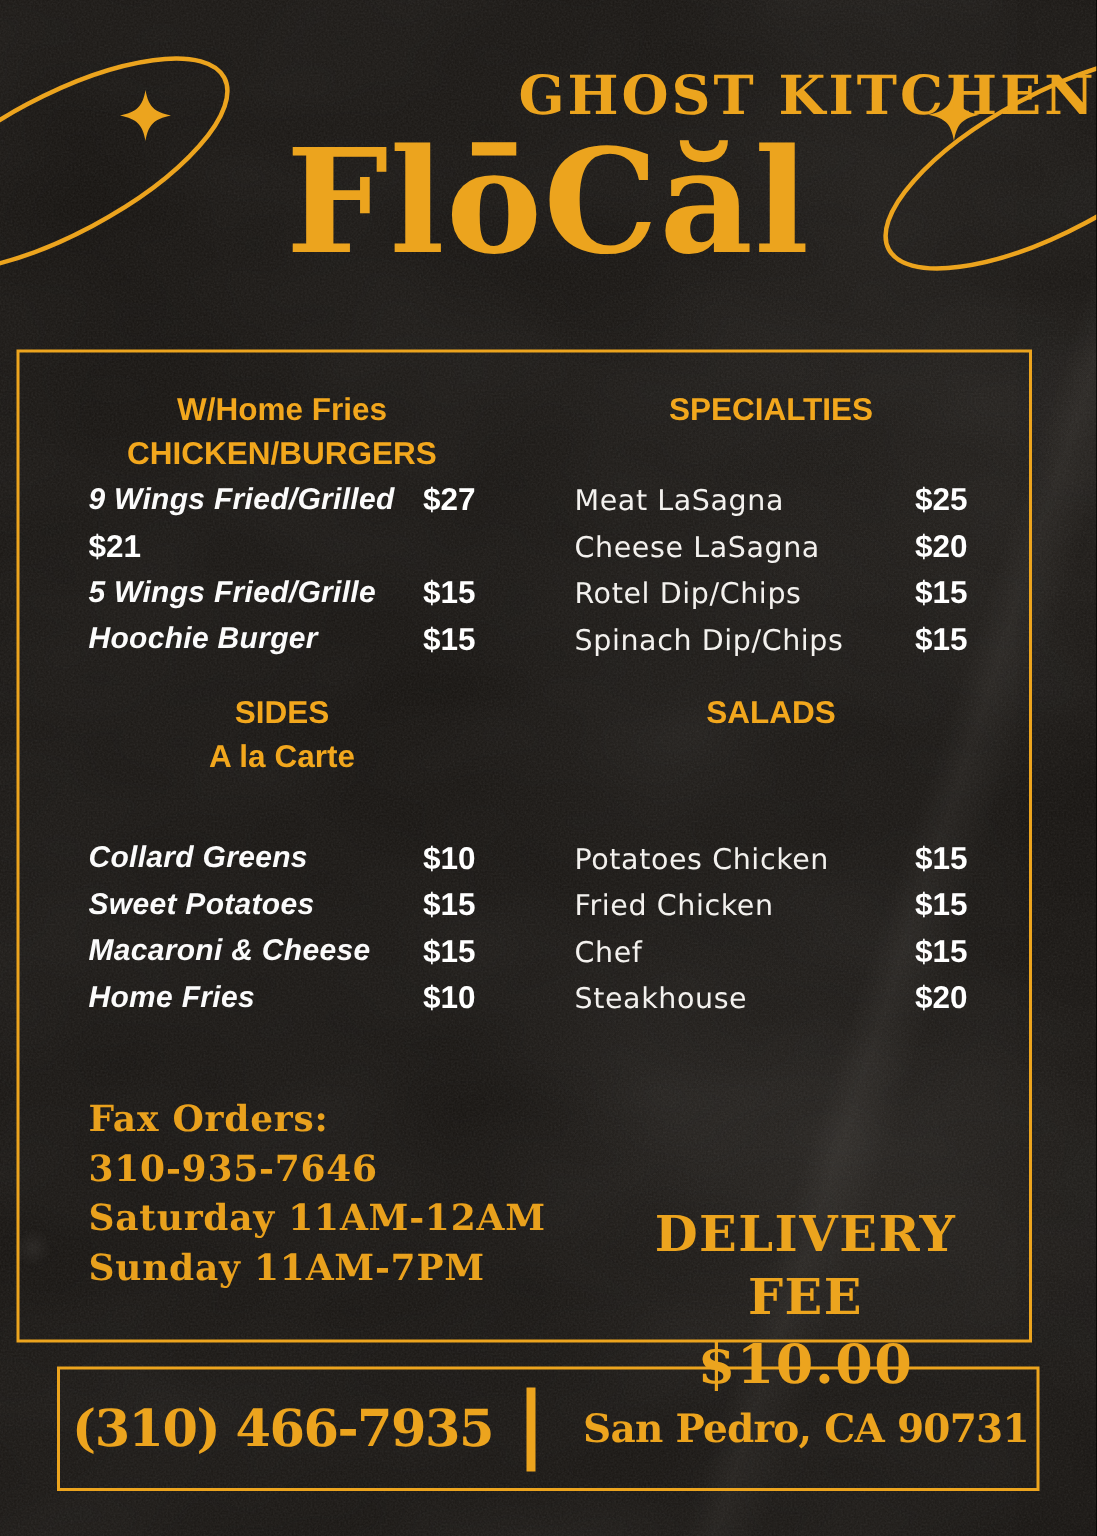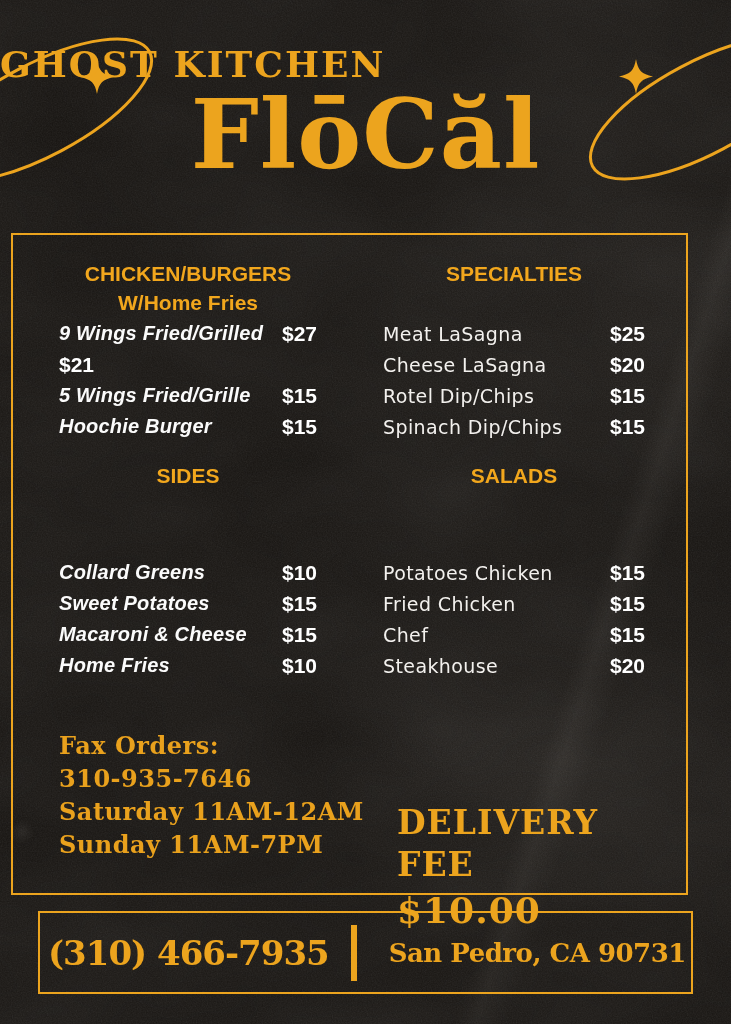--- a/index.html
+++ b/index.html
@@ -17,21 +17,21 @@
       linear-gradient(108deg, rgba(0,0,0,0) 74%, rgba(160,155,148,0.07) 76%, rgba(0,0,0,0) 79%),
       #15120f;
     color:#f5f3ef;
   }
   .decor{position:absolute;inset:0;z-index:0;pointer-events:none;}
   .layer{position:relative;z-index:1;}
 
   
   .kicker{
     position:absolute;left:0;top:44px;width:100%;
-    text-align:left;
+    text-align:right;
     font-family:"DejaVu Serif", serif;font-weight:bold;
     font-size:36px;letter-spacing:2px;line-height:40px;
     color:#eca41e;
   }
   .brand{
     position:absolute;left:0;top:80px;width:100%;
     text-align:center;
     font-family:"DejaVu Serif", serif;font-weight:bold;
     font-size:96px;line-height:110px;letter-spacing:1px;
     color:#eca41e;
@@ -69,21 +69,21 @@
   .iprice{font-size:21px;font-weight:bold;color:#ffffff;}
 
   .fax{
     position:absolute;left:46px;top:494px;
     font-family:"DejaVu Serif", serif;font-weight:bold;
     font-size:24px;line-height:33px;color:#e9a11d;
     letter-spacing:0.5px;white-space:nowrap;
   }
   .delivery{
     position:absolute;left:384px;top:567px;width:280px;
-    text-align:left;color:#eca41e;
+    text-align:center;color:#eca41e;
     font-family:"DejaVu Serif", serif;font-weight:bold;
   }
   .delivery .dl{font-size:33px;line-height:42px;letter-spacing:1px;}
   .delivery .da{font-size:36px;line-height:48px;letter-spacing:1px;}
 
   
   .footer-box{
     position:absolute;left:38px;top:911px;
     width:651px;height:79px;
     border:2px solid #eca41e;
@@ -130,22 +130,22 @@
 
   <div class="layer">
 
     <div class="kicker">GHOST KITCHEN</div>
     <div class="brand">FlōCăl</div>
 
     <div class="menu-box">
 
       <div class="col col-left">
         <div class="sec-head head-top">
+          <div>W/Home Fries</div>
           <div>CHICKEN/BURGERS</div>
-          <div>W/Home Fries</div>
         </div>
         <div class="rows rows-top">
           <div class="row">
             <span class="iname">9 Wings Fried/Grilled</span>
             <span class="iprice">$27</span>
           </div>
           <div class="row">
             <span class="iprice">$21</span>
           </div>
           <div class="row">
@@ -153,20 +153,21 @@
             <span class="iprice">$15</span>
           </div>
           <div class="row">
             <span class="iname">Hoochie Burger</span>
             <span class="iprice">$15</span>
           </div>
         </div>
 
         <div class="sec-head head-bottom">
           <div>SIDES</div>
+          <div>A la Carte</div>
         </div>
         <div class="rows rows-bottom">
           <div class="row">
             <span class="iname">Collard Greens</span>
             <span class="iprice">$10</span>
           </div>
           <div class="row">
             <span class="iname">Sweet Potatoes</span>
             <span class="iprice">$15</span>
           </div>

